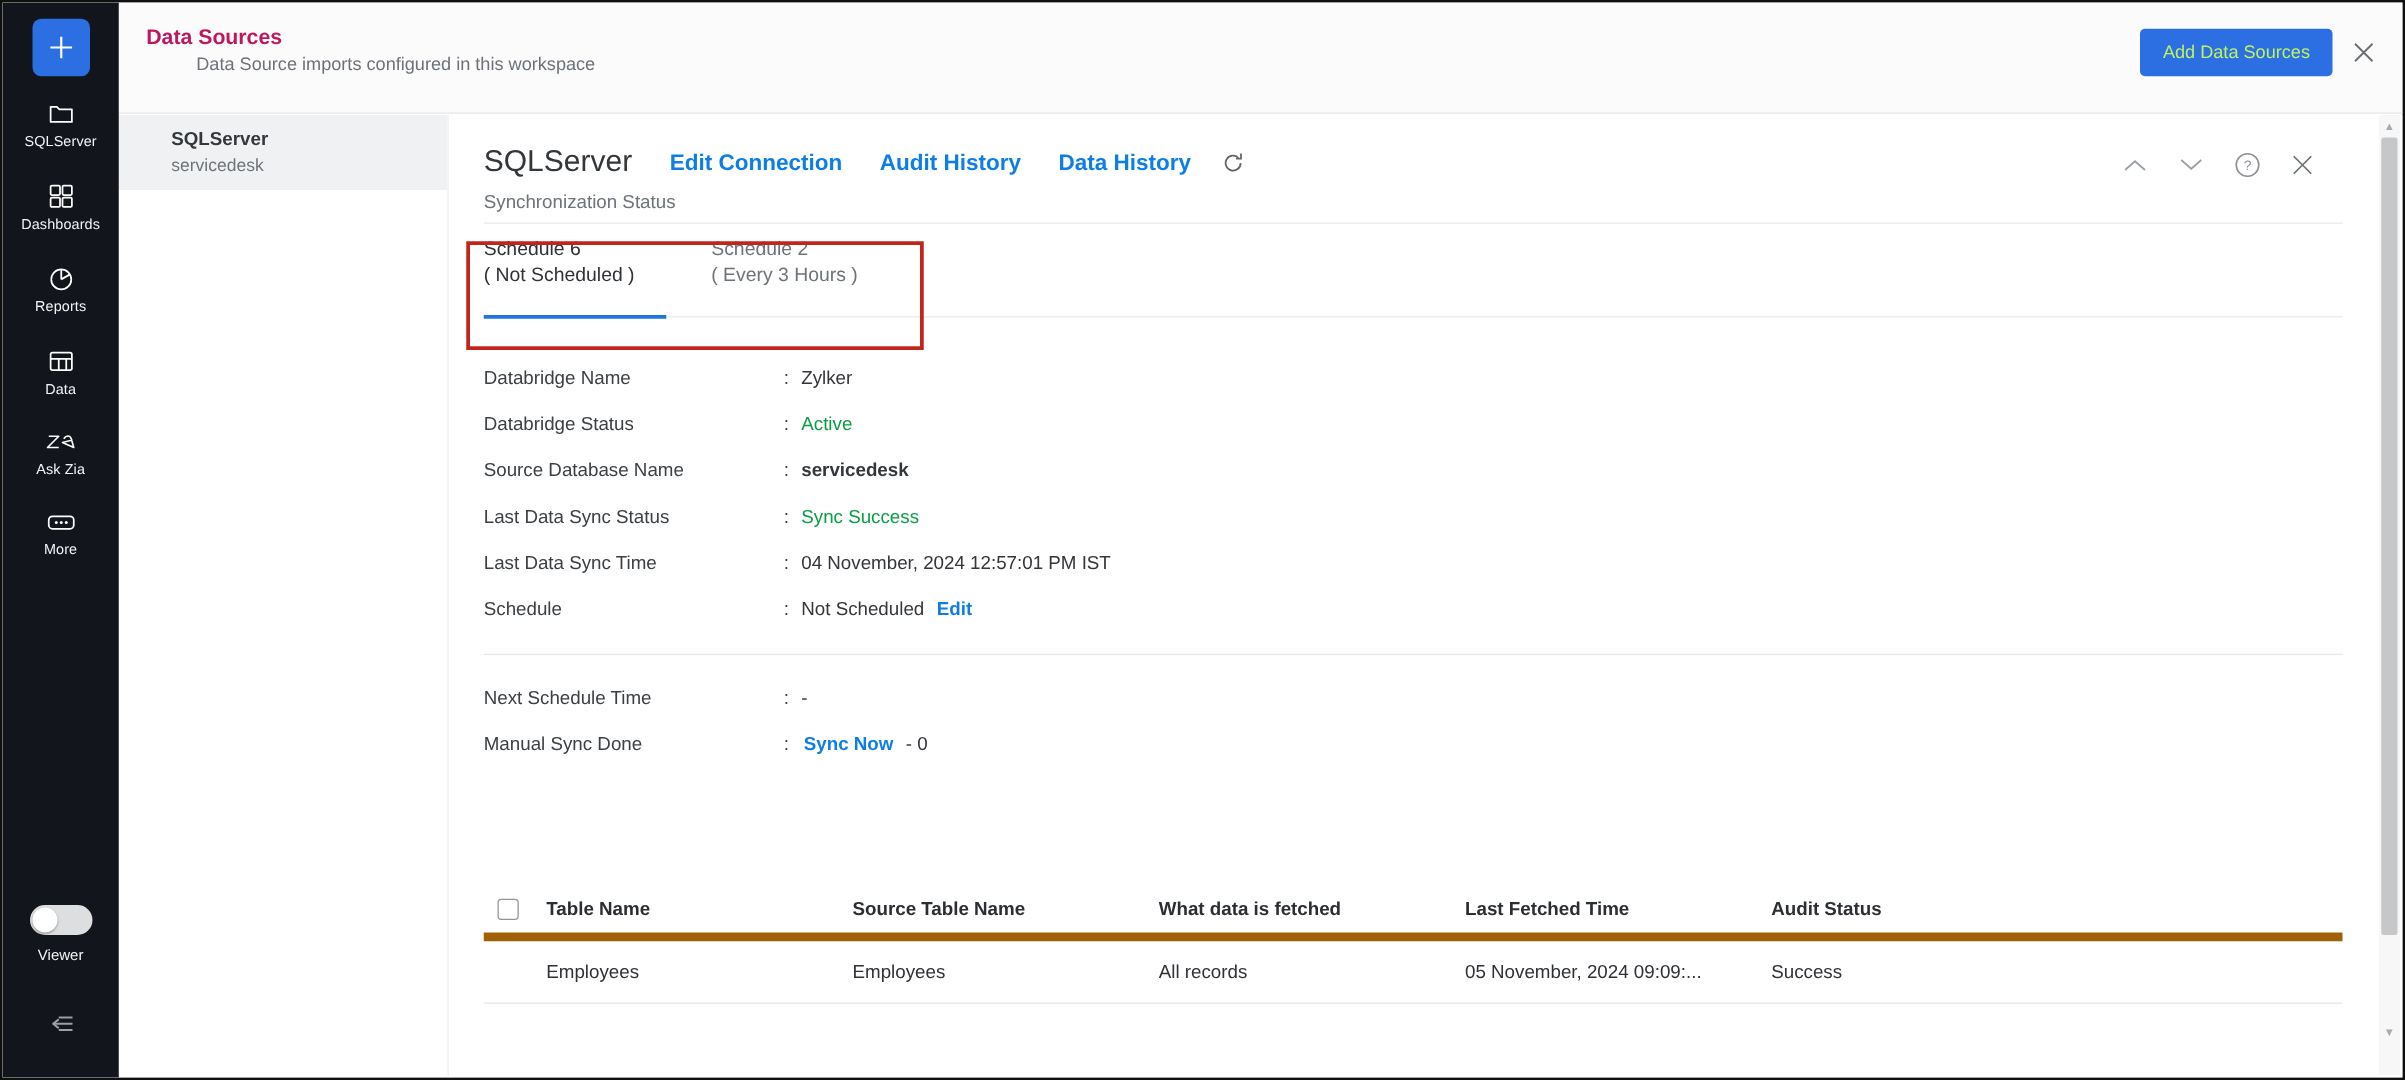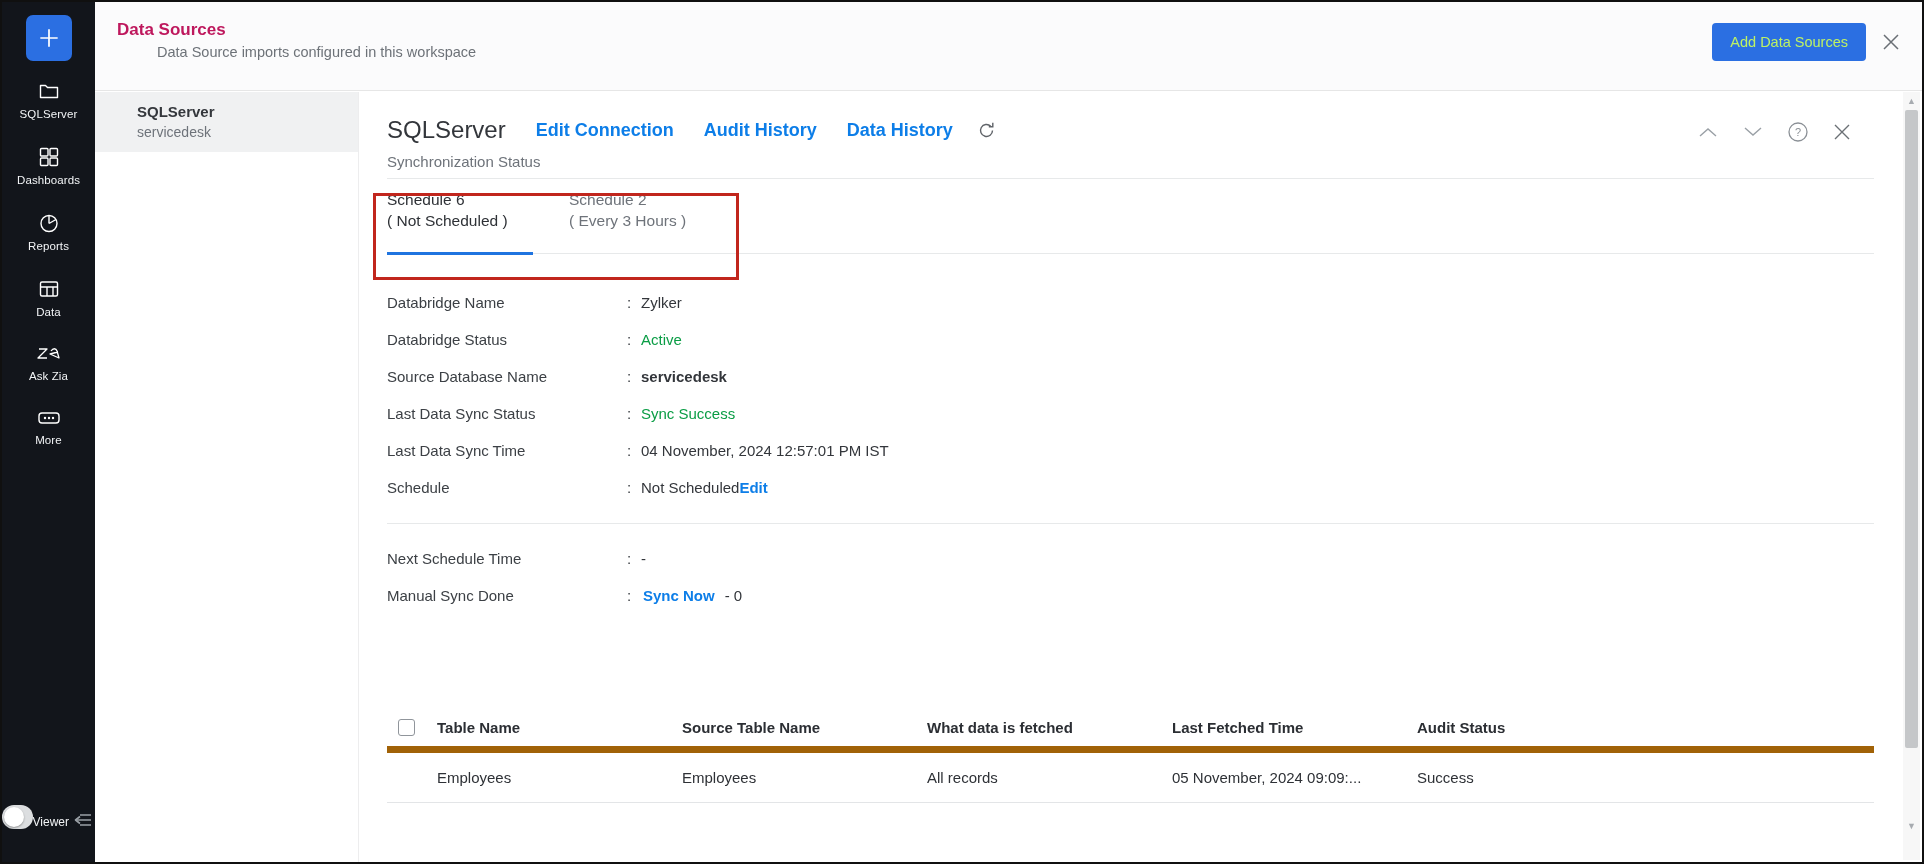--- a/index.html
+++ b/index.html
@@ -7,21 +7,21 @@
   .screen { position:relative; width:1924px; height:864px; background:#fff; border:2px solid #101010; overflow:hidden; }
 
   
   .sidebar { position:absolute; left:0; top:0; bottom:0; width:93px; background:#12151b; display:flex; flex-direction:column; align-items:center; z-index:5; }
   .plus-btn { margin-top:13px; width:46px; height:46px; border-radius:7px; background:#2b6fe2; color:#fff; display:flex; align-items:center; justify-content:center; cursor:pointer; }
   .plus-btn svg { display:block; }
   .nav-items { margin-top:18px; display:flex; flex-direction:column; align-items:center; gap:25px; width:100%; }
   .nav-item { display:flex; flex-direction:column; align-items:center; gap:5px; cursor:pointer; width:100%; }
   .nav-item .nav-label { color:#f2f4f6; font-size:11.5px; letter-spacing:.1px; }
   .nav-item svg { display:block; }
-  .sidebar-bottom { position:absolute; left:0; bottom:0; width:93px; display:flex; flex-direction:row; align-items:center; }
+  .sidebar-bottom { position:absolute; left:0; bottom:0; width:93px; display:flex; flex-direction:column; align-items:center; }
   .viewer-toggle { width:50px; height:24px; border-radius:12px; background:#dcdee0; position:relative; cursor:pointer; }
   .viewer-knob { position:absolute; left:2px; top:2px; width:20px; height:20px; border-radius:50%; background:#fff; box-shadow:0 1px 2px rgba(0,0,0,.35); }
   .viewer-label { margin-top:9px; color:#f2f4f6; font-size:12px; }
   .collapse-btn { margin-top:36px; margin-bottom:26px; cursor:pointer; }
 
   
   .topbar { position:absolute; left:93px; right:0; top:0; height:89px; background:#fbfbfc; border-bottom:1px solid #e6e6e6; }
   .topbar-title { position:absolute; left:22px; top:18px; font-size:17px; font-weight:bold; color:#be185d; }
   .topbar-sub { position:absolute; left:22px; top:42px; font-size:14.5px; color:#6d7278;margin-left:40px; }
   .add-btn { position:absolute; right:56px; top:21px; height:38px; padding:0 18px; background:#2b6fe2; color:#bef264; font-size:14.5px; border:none; border-radius:4px; display:flex; align-items:center; cursor:pointer; font-family:inherit; }
@@ -56,21 +56,21 @@
 
   
   .details { margin-top:30px; }
   .details2 { margin-top:16px; }
   .detail-row { display:flex; height:37px; align-items:center; font-size:15px; }
   .detail-label { width:240px; color:#3c4045; }
   .detail-colon { width:12px; color:#3c4045; }
   .detail-value { color:#33363b; margin-left:2px; }
   .v-green { color:#0a9d45; }
   .v-bold { font-weight:bold; }
-  .inline-link { color:#0d7ee8; font-weight:600; cursor:pointer; }
+  .inline-link { color:#0d7ee8; font-weight:600; cursor:pointer; margin-left:10px; }
   .inline-link.first { margin-left:4px; margin-right:8px; }
   .divider2 { border:none; border-top:1px solid #e7e9ea; margin-top:17px; }
 
   
   .sync-table { margin-top:94px; }
   .t-row { display:flex; align-items:center; }
   .t-head { height:45px; border-bottom:7px solid #a16207; }
   .t-body { height:50px; border-bottom:1px solid #e3e5e7; }
   .cell-check { width:50px; display:flex; align-items:center; }
   .checkbox { width:17px; height:17px; border:1px solid #90959b; border-radius:3px; background:#fff; margin-left:11px; cursor:pointer; }

